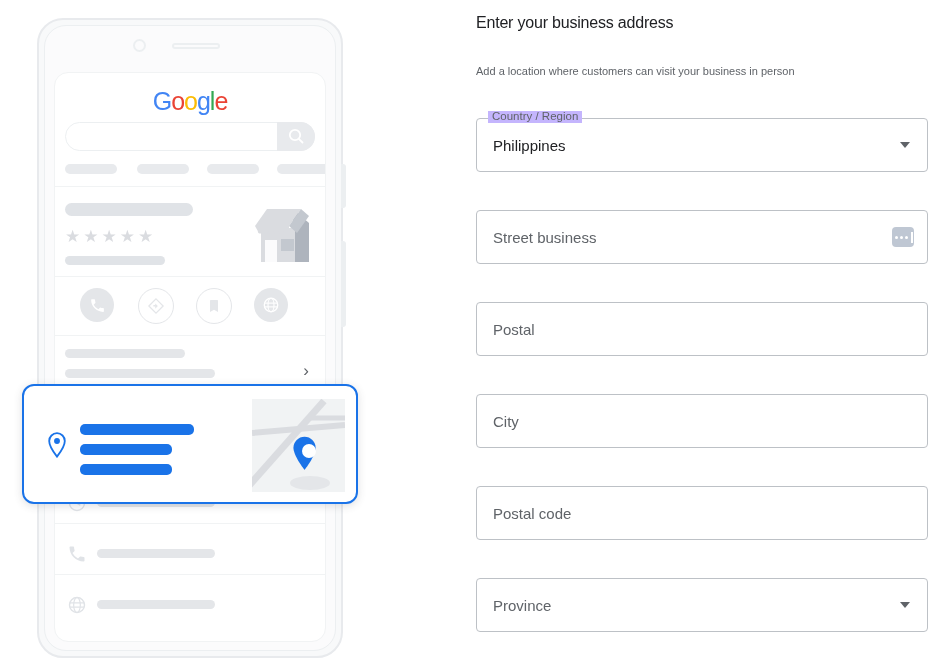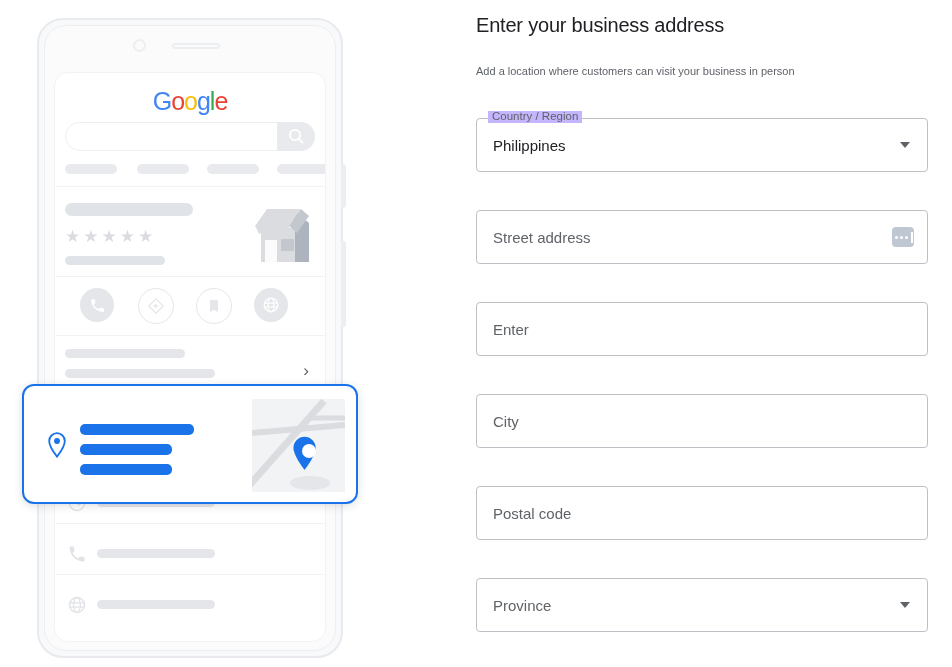--- a/index.html
+++ b/index.html
@@ -260,21 +260,21 @@
     position: absolute;
     left: 452px;
     top: 0;
     width: 500px;
     height: 667px;
   }
   .form-title {
     position: absolute;
     left: 24px;
     top: 14px;
-    font-size: 20px;
+    font-size: 16px;
     color: #202124;
     font-weight: 400;
     letter-spacing: -0.2px;
     white-space: nowrap;
   }
   .form-sub {
     position: absolute;
     left: 24px;
     top: 65px;
     font-size: 11px;
@@ -502,31 +502,31 @@
     <div class="form-title">Enter your business address</div>
     <div class="form-sub">Add a location where customers can visit your business in person</div>
 
     <div class="field" style="top:118px;">
       <div class="field-notch-label">Country / Region</div>
       <div class="field-text value">Philippines</div>
       <div class="field-arrow"></div>
     </div>
 
     <div class="field" style="top:210px;">
-      <div class="field-text placeholder">Street address</div>
+      <div class="field-text placeholder">Street business</div>
       <div class="autofill-icon">
         <span class="af-dot"></span>
         <span class="af-dot"></span>
         <span class="af-dot"></span>
         <span class="af-caret"></span>
       </div>
     </div>
 
     <div class="field" style="top:302px;">
-      <div class="field-text placeholder">Enter</div>
+      <div class="field-text placeholder">Postal</div>
     </div>
 
     <div class="field" style="top:394px;">
       <div class="field-text placeholder">City</div>
     </div>
 
     <div class="field" style="top:578px;">
       <div class="field-text placeholder">Province</div>
       <div class="field-arrow"></div>
     </div>

